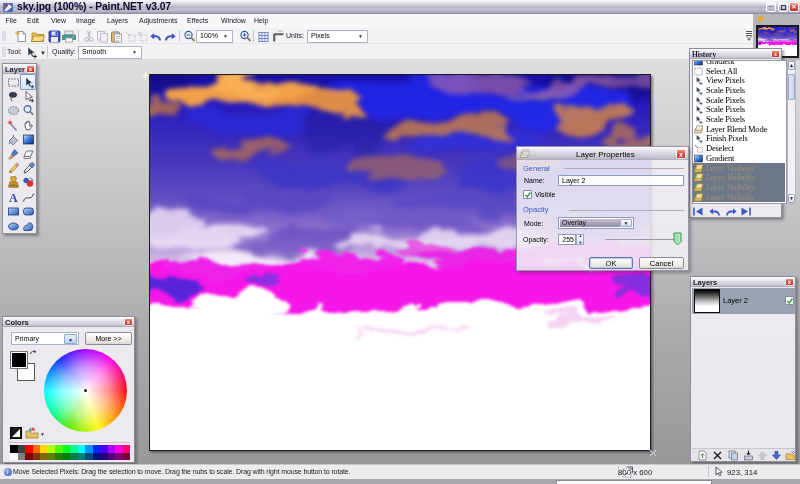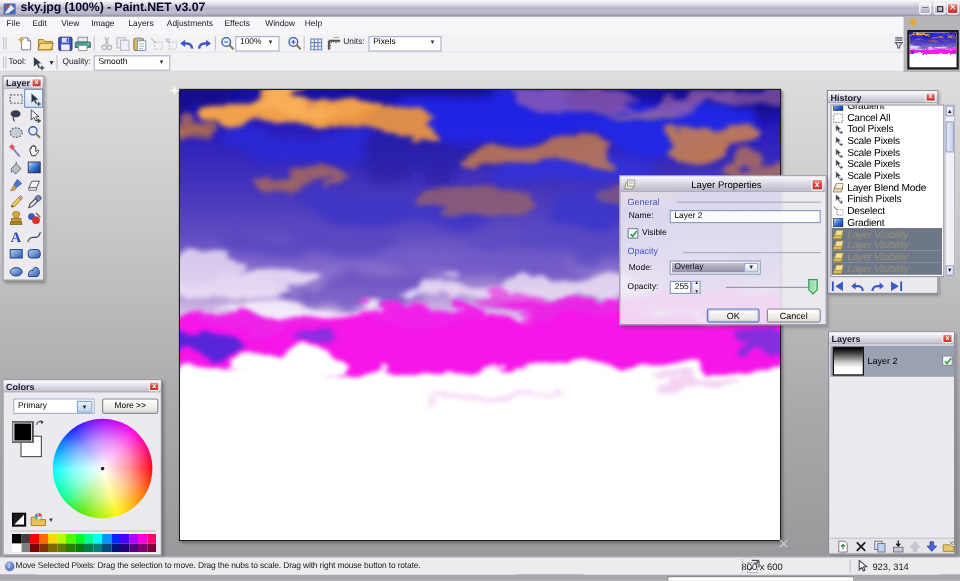--- a/index.html
+++ b/index.html
@@ -21,21 +21,21 @@
 #thumb{position:absolute;left:3px;top:11px;width:43px;height:33px;border:2px solid #1a1a1a;overflow:hidden;background:#fff;}
 #star{position:absolute;left:4px;top:0px;color:#e8a820;font-size:9px;}
 #canvas{left:149px;top:74px;width:502px;height:377px;border:1px solid #1d1d1d;background:#fff;box-shadow:1.5px 1.5px 2px rgba(60,60,60,.55);}
 #canvas svg{display:block;}
 .panel{position:absolute;background:#eceaee;border:1px solid #8f8d99;box-shadow:1.5px 1.5px 2.5px rgba(40,40,40,.4);}
 .ptitle{position:absolute;left:0;top:0;right:0;height:10px;background:linear-gradient(#fdfdfe,#dddbe4 55%,#c3c1cd);border-bottom:1px solid #aaa8b4;}
 .ptext{position:absolute;left:2px;top:0.5px;font-weight:bold;font-size:7.5px;color:#1a1a2e;}
 .pclose{position:absolute;right:1px;top:1px;width:9px;height:8px;border-radius:1.5px;background:linear-gradient(#ee9288,#d94a3e 45%,#c53428);border:1px solid #f4f4f8;color:#fff;font-size:6px;line-height:6px;text-align:center;font-weight:bold;}
 #tools{left:2px;top:63px;width:35px;height:171px;}
 #colors{left:2px;top:316px;width:133px;height:147px;}
-#history{left:689px;top:75px;width:93px;height:170px;}
+#history{left:689px;top:48px;width:93px;height:170px;font-family:Liberation Serif, serif;}
 #layers{left:690px;top:276px;width:106px;height:186px;}
 #dlg{position:absolute;left:516px;top:146px;width:173px;height:125px;background:rgba(241,238,245,0.88);border:1px solid #9a95a8;box-shadow:2px 2px 3px rgba(40,40,40,.35);}
 #dlgtitle{position:absolute;left:0;top:0;right:0;height:13px;background:linear-gradient(rgba(252,252,254,.92),rgba(210,208,220,.92) 60%,rgba(185,183,198,.92));border-bottom:1px solid #b0aebc;}
 #statusbar{left:0;top:464px;width:800px;height:15px;background:#edebee;border-top:1px solid #c9c7cb;}
 #bottomstrip{left:0;top:479px;width:800px;height:5px;background:#a9a7ab;}
 #tooltipbox{left:556px;top:480px;width:156px;height:4px;background:#fff;border:1px solid #8a8a8a;border-bottom:none;}
 .sb-sep{top:2px;width:1px;height:11px;background:#c6c4c8;}
 .swatch{position:absolute;width:7.5px;height:7.5px;}
 .hrow{position:absolute;left:0;width:92px;height:9.7px;font-size:8.5px;letter-spacing:-0.2px;white-space:nowrap;}
 .hico{position:absolute;left:1px;top:0.5px;width:9px;height:9px;}
@@ -501,28 +501,28 @@
             </linearGradient>
           </defs>
           <rect x="0.5" y="1" width="8" height="7" fill="url(#hg)" stroke="#223" stroke-width="0.5"></rect>
         </svg>
         <span class="htext">Gradient</span>
       </div>
 <div class="hrow" style="top:5.0px;">
         <svg class="hico" width="9" height="9" viewBox="0 0 9 9">
           <rect x="0.8" y="1" width="7.4" height="7" fill="none" stroke="#778" stroke-width="0.8" stroke-dasharray="1.4 1"></rect>
         </svg>
-        <span class="htext">Cancel All</span>
+        <span class="htext">Select All</span>
       </div>
 <div class="hrow" style="top:14.7px;">
         <svg class="hico" width="9" height="9" viewBox="0 0 9 9">
           <path d="M2.5 0.8 L2.5 6.5 L4 5.1 L4.9 7 L6 6.5 L5.1 4.7 L6.9 4.6Z" fill="#38404e" stroke="#e8ecf4" stroke-width="0.4"></path>
           <path d="M5.5 7.5h3M7 6v3" stroke="#38404e" stroke-width="0.7"></path>
         </svg>
-        <span class="htext">Tool Pixels</span>
+        <span class="htext">View Pixels</span>
       </div>
 <div class="hrow" style="top:24.4px;">
         <svg class="hico" width="9" height="9" viewBox="0 0 9 9">
           <path d="M2.5 0.8 L2.5 6.5 L4 5.1 L4.9 7 L6 6.5 L5.1 4.7 L6.9 4.6Z" fill="#38404e" stroke="#e8ecf4" stroke-width="0.4"></path>
           <path d="M5.5 7.5h3M7 6v3" stroke="#38404e" stroke-width="0.7"></path>
         </svg>
         <span class="htext">Scale Pixels</span>
       </div>
 <div class="hrow" style="top:34.1px;">
         <svg class="hico" width="9" height="9" viewBox="0 0 9 9">

